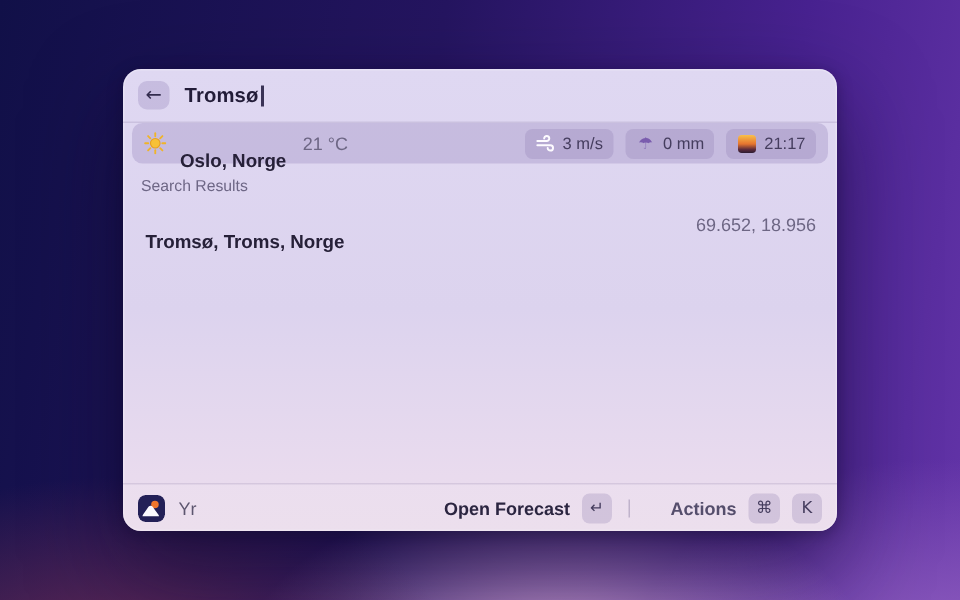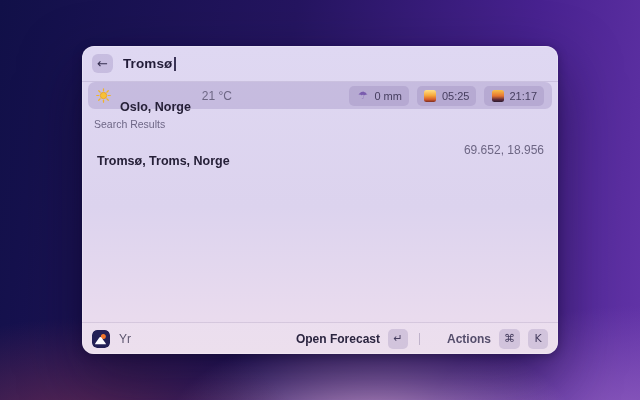--- a/index.html
+++ b/index.html
@@ -107,35 +107,40 @@
               <line x1="11.5" y1="4.5" x2="13.1" y2="2.9"></line>
           </g>
           <circle cx="8" cy="8" r="3.4" fill="#f7c137" stroke="#e8a020" stroke-width="0.8"></circle>
         </svg>
       </span>
       <span class="row-title">Oslo, Norge</span>
       <span class="row-sub">21 °C</span>
       <span class="row-spacer"></span>
       <span class="badges">
 
+        <span class="badge">
+          <span class="bicon">
+            <svg width="13" height="13" viewBox="0 0 16 16">
+              <g stroke="#fdfbff" stroke-width="1.6" fill="none" stroke-linecap="round">
+                <path d="M1.5 6.2 H9.2 a2.1 2.1 0 1 0 -2.1 -2.1"></path>
+                <path d="M1.5 9.6 H12.2 a2.2 2.2 0 1 1 -2.2 2.2"></path>
+              </g>
+            </svg>
+          </span>
+          <span class="badge-label">3 m/s</span>
+        </span>
 
 
         <span class="badge">
           <span class="bicon">
             <span class="umb glyph">☂</span>
           </span>
           <span class="badge-label">0 mm</span>
         </span>
 
-        <span class="badge">
-          <span class="bicon">
-            <span class="photo rise"></span>
-          </span>
-          <span class="badge-label">05:25</span>
-        </span>
 
         <span class="badge">
           <span class="bicon">
             <span class="photo set"></span>
           </span>
           <span class="badge-label">21:17</span>
         </span>
 
       </span>
     </div>

